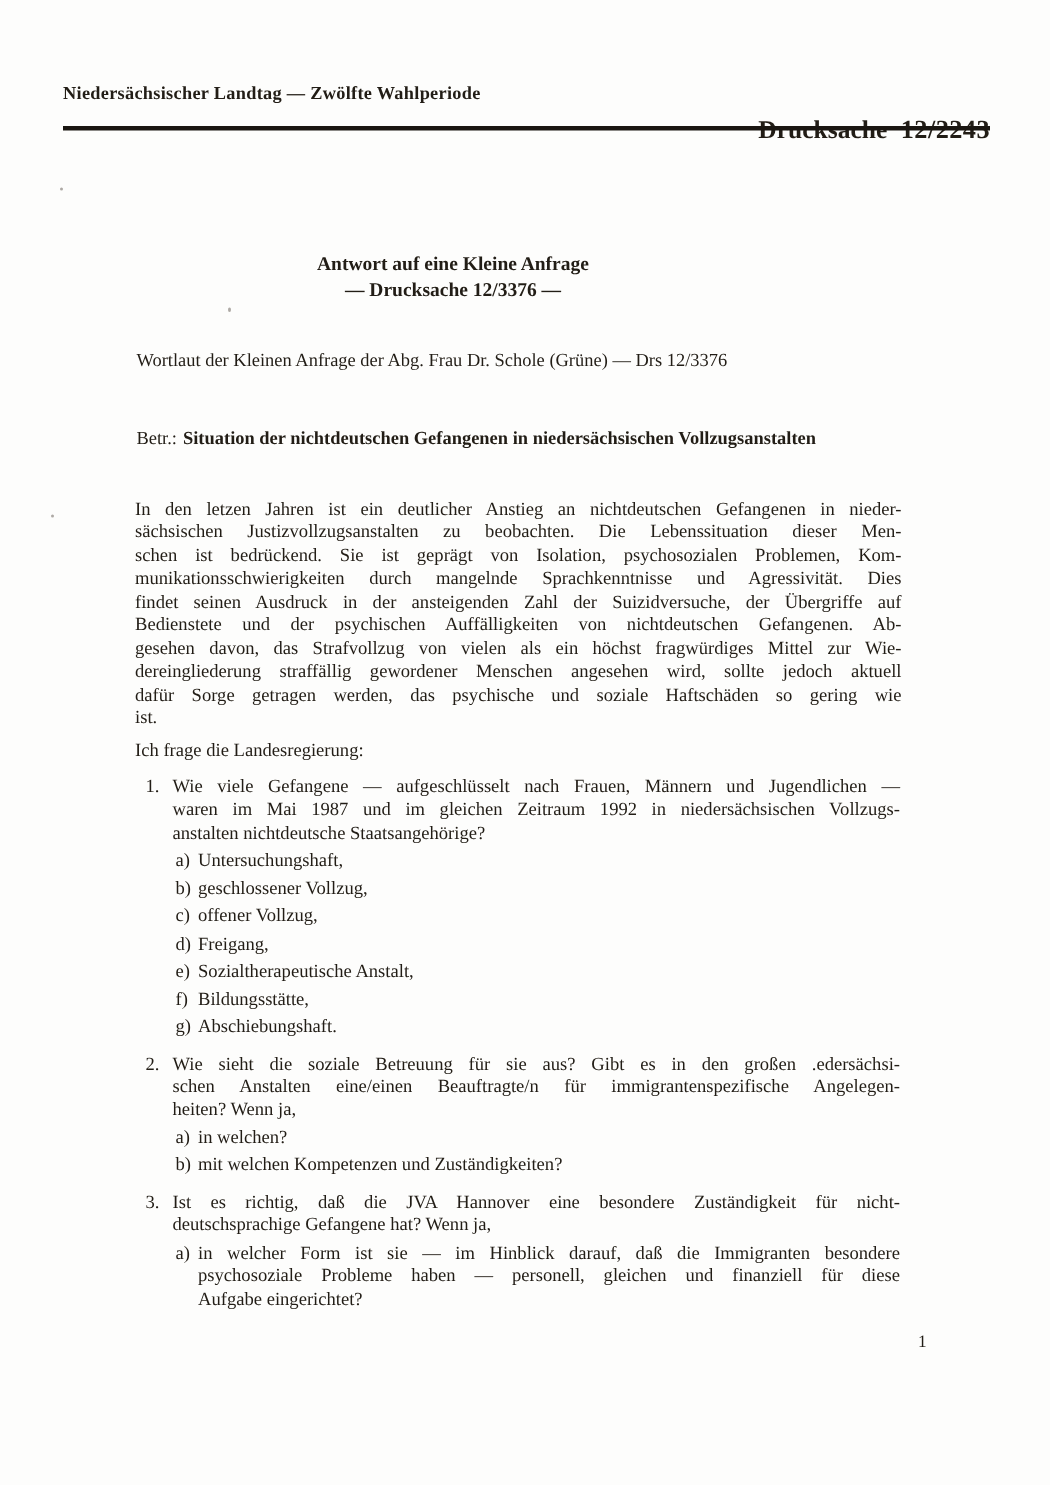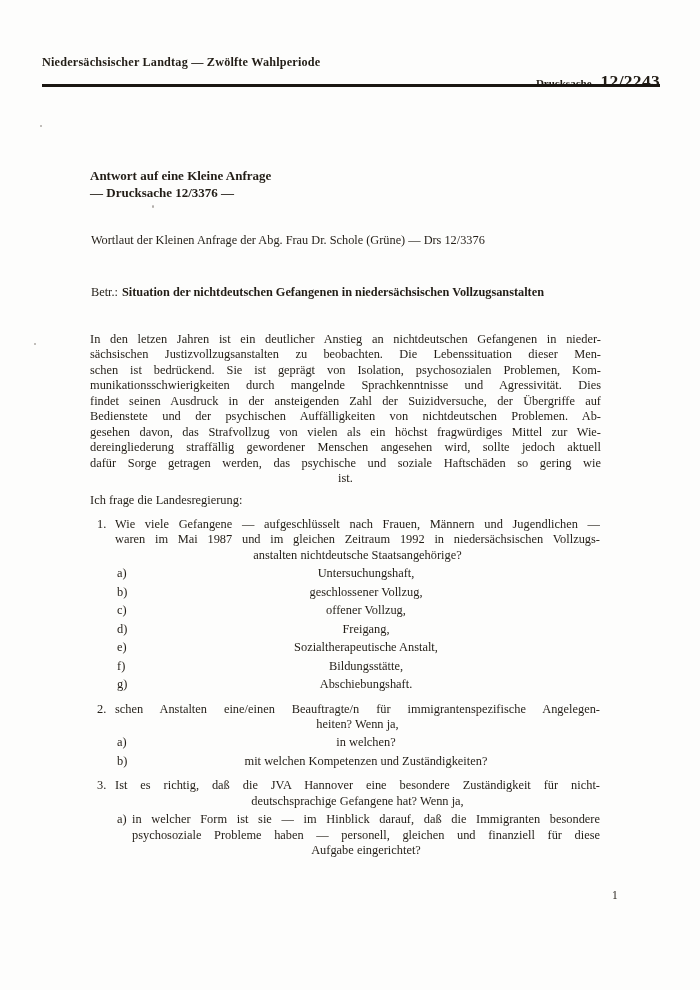--- a/index.html
+++ b/index.html
@@ -10,26 +10,26 @@
     overflow:hidden;
   }
   .hdr-left {
     position:absolute; left:42px; top:55px;
     font-size:12.2px; font-weight:bold; letter-spacing:0.2px;
   }
   .hdr-right {
     position:absolute; right:40px; top:49px;
     display:flex; align-items:baseline; gap:9px;
   }
-  .hdr-right .lbl { font-size:11px; font-weight:bold;margin-top:28px; }
+  .hdr-right .lbl { font-size:17px; font-weight:bold;margin-top:28px; }
   .hdr-right .num { font-size:17.5px; font-weight:bold; letter-spacing:0.3px; }
   .rule { position:absolute; left:42px; top:84px; width:618px; height:2.5px; background:#1a1611; }
   .title-block {
     position:absolute; left:90px; top:168px; width:424px;
-    font-weight:bold; font-size:13px; line-height:16.5px;
+    text-align:center; font-weight:bold; font-size:13px; line-height:16.5px;
   }
   .source-line { position:absolute; left:91px; top:233px; font-size:12.3px; }
   .subject-line { position:absolute; left:91px; top:285px; font-size:12.3px; }
   .subject-line .subject-text { font-weight:bold; margin-left:4px; }
   .body-paragraph {
     position:absolute; left:90px; top:332px; width:511px;
     font-size:12.4px; line-height:15.45px;
   }
   .q-intro { position:absolute; left:90px; top:493px; font-size:12.4px; }
   .questions {
@@ -38,21 +38,21 @@
   }
   .q { display:flex; }
   .q + .q { margin-top:9px; }
   .q-num { width:18px; flex:none; }
   .q-body { flex:1; min-width:0; }
   .q-subs { margin-top:3px; margin-left:2px; }
   .sub { display:flex; margin-top:3px; }
   .sub-marker { width:15px; flex:none; }
   .sub-lines { flex:1; min-width:0; }
   .just { text-align:justify; text-align-last:justify; }
-  .line { min-height:15.45px;text-align:center; }
+  .line { min-height:15.45px; }
   .page-num { position:absolute; left:612px; top:889px; font-size:11.5px; }
   .speck { position:absolute; background:#6b655c; border-radius:50%; opacity:.55; }
   .speck.s1 { left:152px; top:205px; width:2px; height:3px; }
   .speck.s2 { left:40px;  top:125px; width:2px; height:2px; }
   .speck.s3 { left:34px;  top:343px; width:2px; height:2px; }
 </style>
 </head>
 <body>
 
 <div class="page">
@@ -76,21 +76,21 @@
   <div class="subject-line">
     <span class="subject-label">Betr.:</span><span class="subject-text">Situation der nichtdeutschen Gefangenen in niedersächsischen Vollzugsanstalten</span>
   </div>
 
   <div class="body-paragraph">
       <div class="line just">In den letzen Jahren ist ein deutlicher Anstieg an nichtdeutschen Gefangenen in nieder-</div>
       <div class="line just">sächsischen Justizvollzugsanstalten zu beobachten. Die Lebenssituation dieser Men-</div>
       <div class="line just">schen ist bedrückend. Sie ist geprägt von Isolation, psychosozialen Problemen, Kom-</div>
       <div class="line just">munikationsschwierigkeiten durch mangelnde Sprachkenntnisse und Agressivität. Dies</div>
       <div class="line just">findet seinen Ausdruck in der ansteigenden Zahl der Suizidversuche, der Übergriffe auf</div>
-      <div class="line just">Bedienstete und der psychischen Auffälligkeiten von nichtdeutschen Problemen. Ab-</div>
+      <div class="line just">Bedienstete und der psychischen Auffälligkeiten von nichtdeutschen Gefangenen. Ab-</div>
       <div class="line just">gesehen davon, das Strafvollzug von vielen als ein höchst fragwürdiges Mittel zur Wie-</div>
       <div class="line just">dereingliederung straffällig gewordener Menschen angesehen wird, sollte jedoch aktuell</div>
       <div class="line just">dafür Sorge getragen werden, das psychische und soziale Haftschäden so gering wie</div>
       <div class="line">ist.</div>
     </div>
 
   <div class="q-intro">Ich frage die Landesregierung:</div>
 
   <div class="questions">
       <div class="q">
@@ -144,20 +144,21 @@
                 <div class="line">Abschiebungshaft.</div>
               </div>
   </div>
           </div>
     </div>
   </div>
       <div class="q">
     <div class="q-num">2.</div>
     <div class="q-body">
       <div class="q-lines">
+            <div class="line just">Wie sieht die soziale Betreuung für sie aus? Gibt es in den großen .edersächsi-</div>
             <div class="line just">schen Anstalten eine/einen Beauftragte/n für immigrantenspezifische Angelegen-</div>
             <div class="line">heiten? Wenn ja,</div>
           </div>
       <div class="q-subs">
             <div class="sub">
     <div class="sub-marker">a)</div>
     <div class="sub-lines">
                 <div class="line">in welchen?</div>
               </div>
   </div>

